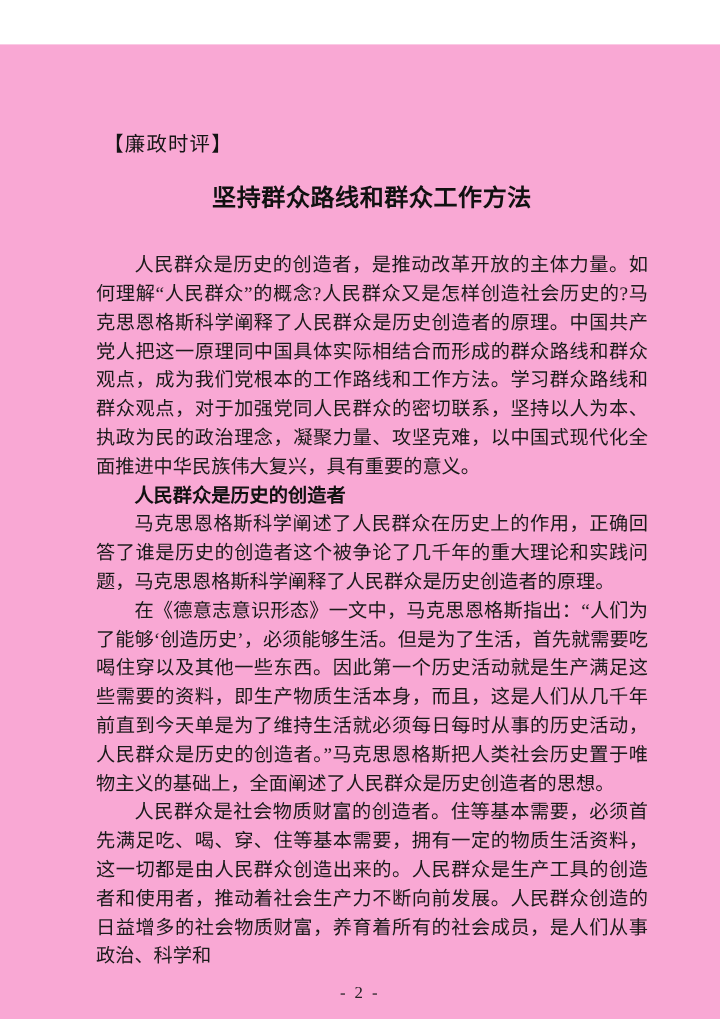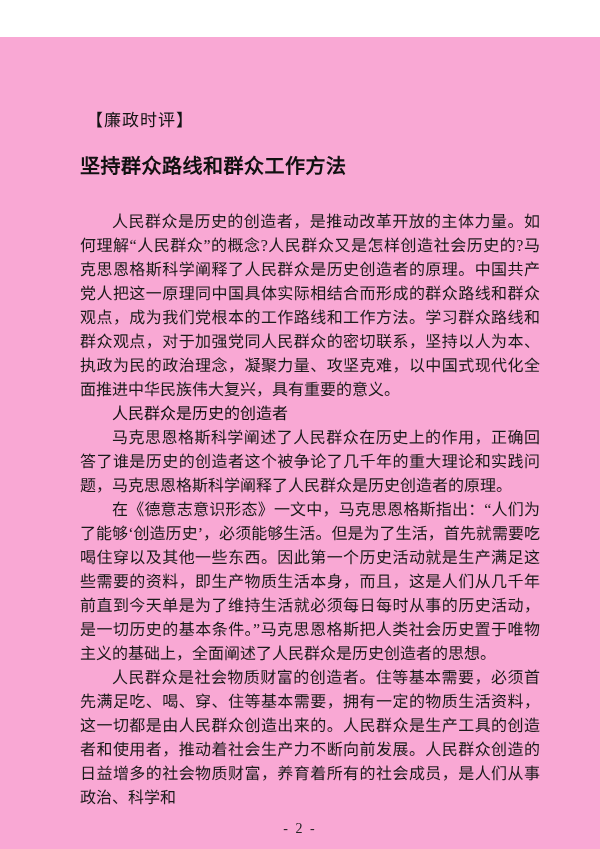--- a/index.html
+++ b/index.html
@@ -25,21 +25,21 @@
     line-height: 20px;
     letter-spacing: 1px;
     color: #141414;
   }
   .doc-title {
     position: absolute;
     left: 80px;
     top: 116px;
     width: 460px;
     margin: 0;
-    text-align: left;
+    text-align: center;
     font-size: 20px;
     font-weight: bold;
     line-height: 26px;
     letter-spacing: 0.5px;
     color: #111111;
   }
   .content {
     position: absolute;
     left: 80px;
     top: 173px;
@@ -50,21 +50,21 @@
     text-justify: inter-ideograph;
     color: #1a1a1a;
   }
   .content p {
     margin: 0;
     padding: 0;
     text-indent: 2em;
     word-break: break-all;
   }
   .content p.section-heading {
-    font-weight: normal;
+    font-weight: bold;
     color: #111111;
   }
   .page-number {
     position: absolute;
     left: 0;
     top: 784px;
     width: 100%;
     text-align: center;
     font-size: 14px;
     letter-spacing: 2px;
@@ -77,19 +77,19 @@
 <div class="page">
 
   <div class="category-tag">【廉政时评】</div>
 
   <h1 class="doc-title">坚持群众路线和群众工作方法</h1>
 
   <div class="content">
     <p>人民群众是历史的创造者，是推动改革开放的主体力量。如何理解“人民群众”的概念?人民群众又是怎样创造社会历史的?马克思恩格斯科学阐释了人民群众是历史创造者的原理。中国共产党人把这一原理同中国具体实际相结合而形成的群众路线和群众观点，成为我们党根本的工作路线和工作方法。学习群众路线和群众观点，对于加强党同人民群众的密切联系，坚持以人为本、执政为民的政治理念，凝聚力量、攻坚克难，以中国式现代化全面推进中华民族伟大复兴，具有重要的意义。</p>
     <p class="section-heading">人民群众是历史的创造者</p>
     <p>马克思恩格斯科学阐述了人民群众在历史上的作用，正确回答了谁是历史的创造者这个被争论了几千年的重大理论和实践问题，马克思恩格斯科学阐释了人民群众是历史创造者的原理。</p>
-    <p>在《德意志意识形态》一文中，马克思恩格斯指出：“人们为了能够‘创造历史’，必须能够生活。但是为了生活，首先就需要吃喝住穿以及其他一些东西。因此第一个历史活动就是生产满足这些需要的资料，即生产物质生活本身，而且，这是人们从几千年前直到今天单是为了维持生活就必须每日每时从事的历史活动，是一切历史的基本条件。”马克思恩格斯把人类社会历史置于唯物主义的基础上，全面阐述了人民群众是历史创造者的思想。</p>
+    <p>在《德意志意识形态》一文中，马克思恩格斯指出：“人们为了能够‘创造历史’，必须能够生活。但是为了生活，首先就需要吃喝住穿以及其他一些东西。因此第一个历史活动就是生产满足这些需要的资料，即生产物质生活本身，而且，这是人们从几千年前直到今天单是为了维持生活就必须每日每时从事的历史活动，人民群众是历史的创造者。”马克思恩格斯把人类社会历史置于唯物主义的基础上，全面阐述了人民群众是历史创造者的思想。</p>
     <p>人民群众是社会物质财富的创造者。住等基本需要，必须首先满足吃、喝、穿、住等基本需要，拥有一定的物质生活资料，这一切都是由人民群众创造出来的。人民群众是生产工具的创造者和使用者，推动着社会生产力不断向前发展。人民群众创造的日益增多的社会物质财富，养育着所有的社会成员，是人们从事政治、科学和</p>
   </div>
 
   <div class="page-number">- 2 -</div>
 
 </div>
 
 </body></html>

